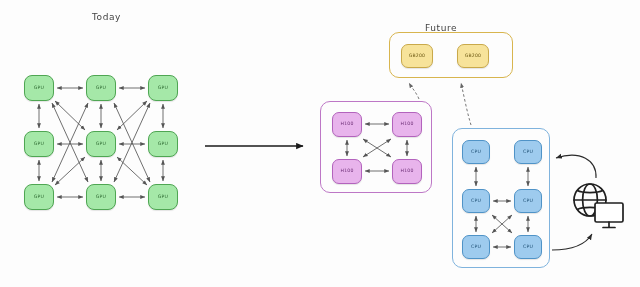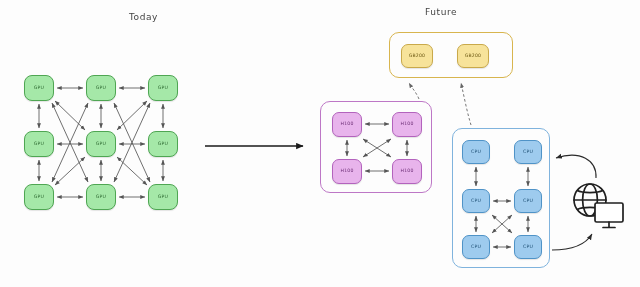--- a/index.html
+++ b/index.html
@@ -92,22 +92,22 @@
   .icon-wrap {
     position: absolute;
     pointer-events: none;
   }
 </style>
 </head>
 <body>
 
 <div id="canvas">
 
-  <div class="title" id="title-today" style="left:92px; top:12px;margin-left:37px;">Today</div>
-  <div class="title" id="title-future" style="left:425px; top:7px;text-align:right;">Future</div>
+  <div class="title" id="title-today" style="left:92px; top:12px;">Today</div>
+  <div class="title" id="title-future" style="left:425px; top:23px;text-align:right;">Future</div>
 
   <svg class="svg-layer" id="connectors" viewBox="0 0 640 287" xmlns="http://www.w3.org/2000/svg">
     <defs>
       <marker id="ah" markerWidth="7" markerHeight="7" refX="5.6" refY="2.6" orient="auto" markerUnits="strokeWidth">
         <path d="M0,0.3 L5.8,2.6 L0,4.9 z" fill="#555555"></path>
       </marker>
       <marker id="ah-start" markerWidth="7" markerHeight="7" refX="0.3" refY="2.6" orient="auto" markerUnits="strokeWidth">
         <path d="M5.8,0.3 L0,2.6 L5.8,4.9 z" fill="#555555"></path>
       </marker>
       <marker id="ah-big" markerWidth="6" markerHeight="6" refX="4.6" refY="2.3" orient="auto" markerUnits="strokeWidth">

